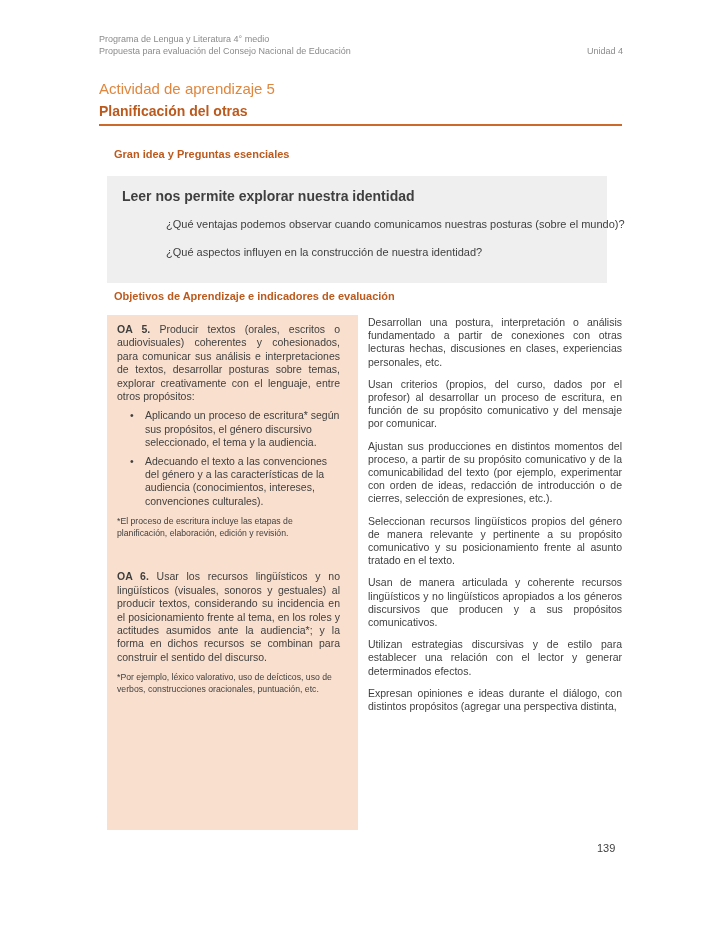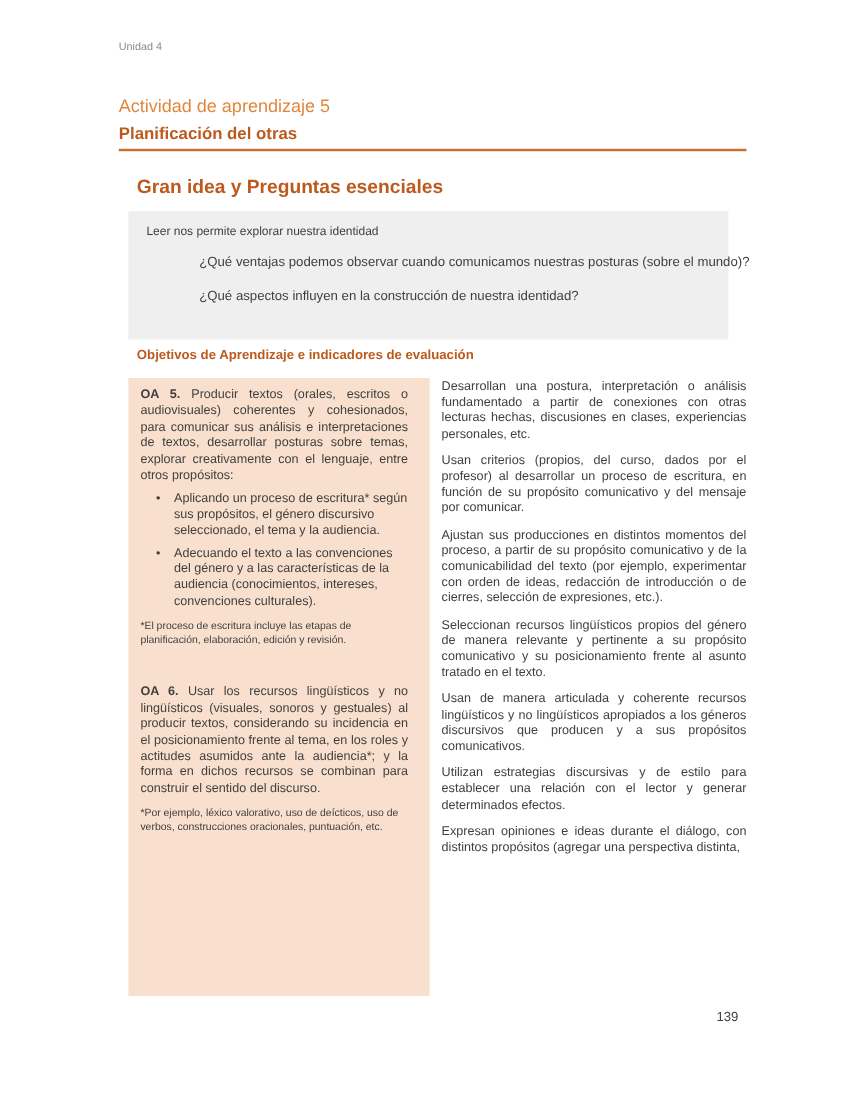--- a/index.html
+++ b/index.html
@@ -18,27 +18,27 @@
 
   
   .doc-title { position:absolute; top:80px; left:99px; width:523px; }
   .activity-title { font-size:15px; color:#e0873f; }
   .essay-title { font-size:14px; font-weight:bold; color:#bc5a1e; margin-top:6px; }
   .title-rule { margin-top:5px; height:2px; background:#cc6a2c; }
 
   
   .big-idea-heading {
     position:absolute; top:148px; left:114px;
-    font-size:16px; font-weight:bold; color:#bc5a1e;
+    font-size:11px; font-weight:bold; color:#bc5a1e;
   }
   .gray-box {
     position:absolute; top:176px; left:107px; width:500px; height:107px;
     background:#efefef; box-sizing:border-box; padding:12px 15px 0 15px;
   }
-  .gray-box .statement { font-size:10px; font-weight:normal; color:#3f3f3f; }
+  .gray-box .statement { font-size:14px; font-weight:bold; color:#3f3f3f; }
   .gray-box .question { font-size:11px; line-height:15px; margin-top:13px; width:468px;margin-left:44px; }
 
   
   .objectives-heading {
     position:absolute; top:290px; left:114px;
     font-size:11px; font-weight:bold; color:#bc5a1e;text-align:center;
   }
 
   
   .columns { position:absolute; top:315px; left:107px; display:flex; }
@@ -67,20 +67,24 @@
   }
 
   .page-number { position:absolute; top:842px; left:597px; font-size:11px; color:#3f3f3f; }
 </style>
 </head>
 <body>
 
 <div class="page">
 
   <div class="doc-header">
+    <div class="lines">
+      <div>Programa de Lengua y Literatura 4° medio</div>
+      <div>Propuesta para evaluación del Consejo Nacional de Educación</div>
+    </div>
     <div class="unit">Unidad 4</div>
   </div>
 
   <div class="doc-title">
     <div class="activity-title">Actividad de aprendizaje 5</div>
     <div class="essay-title">Planificación del otras</div>
     <div class="title-rule"></div>
   </div>
 
   <div class="big-idea-heading">Gran idea y Preguntas esenciales</div>

